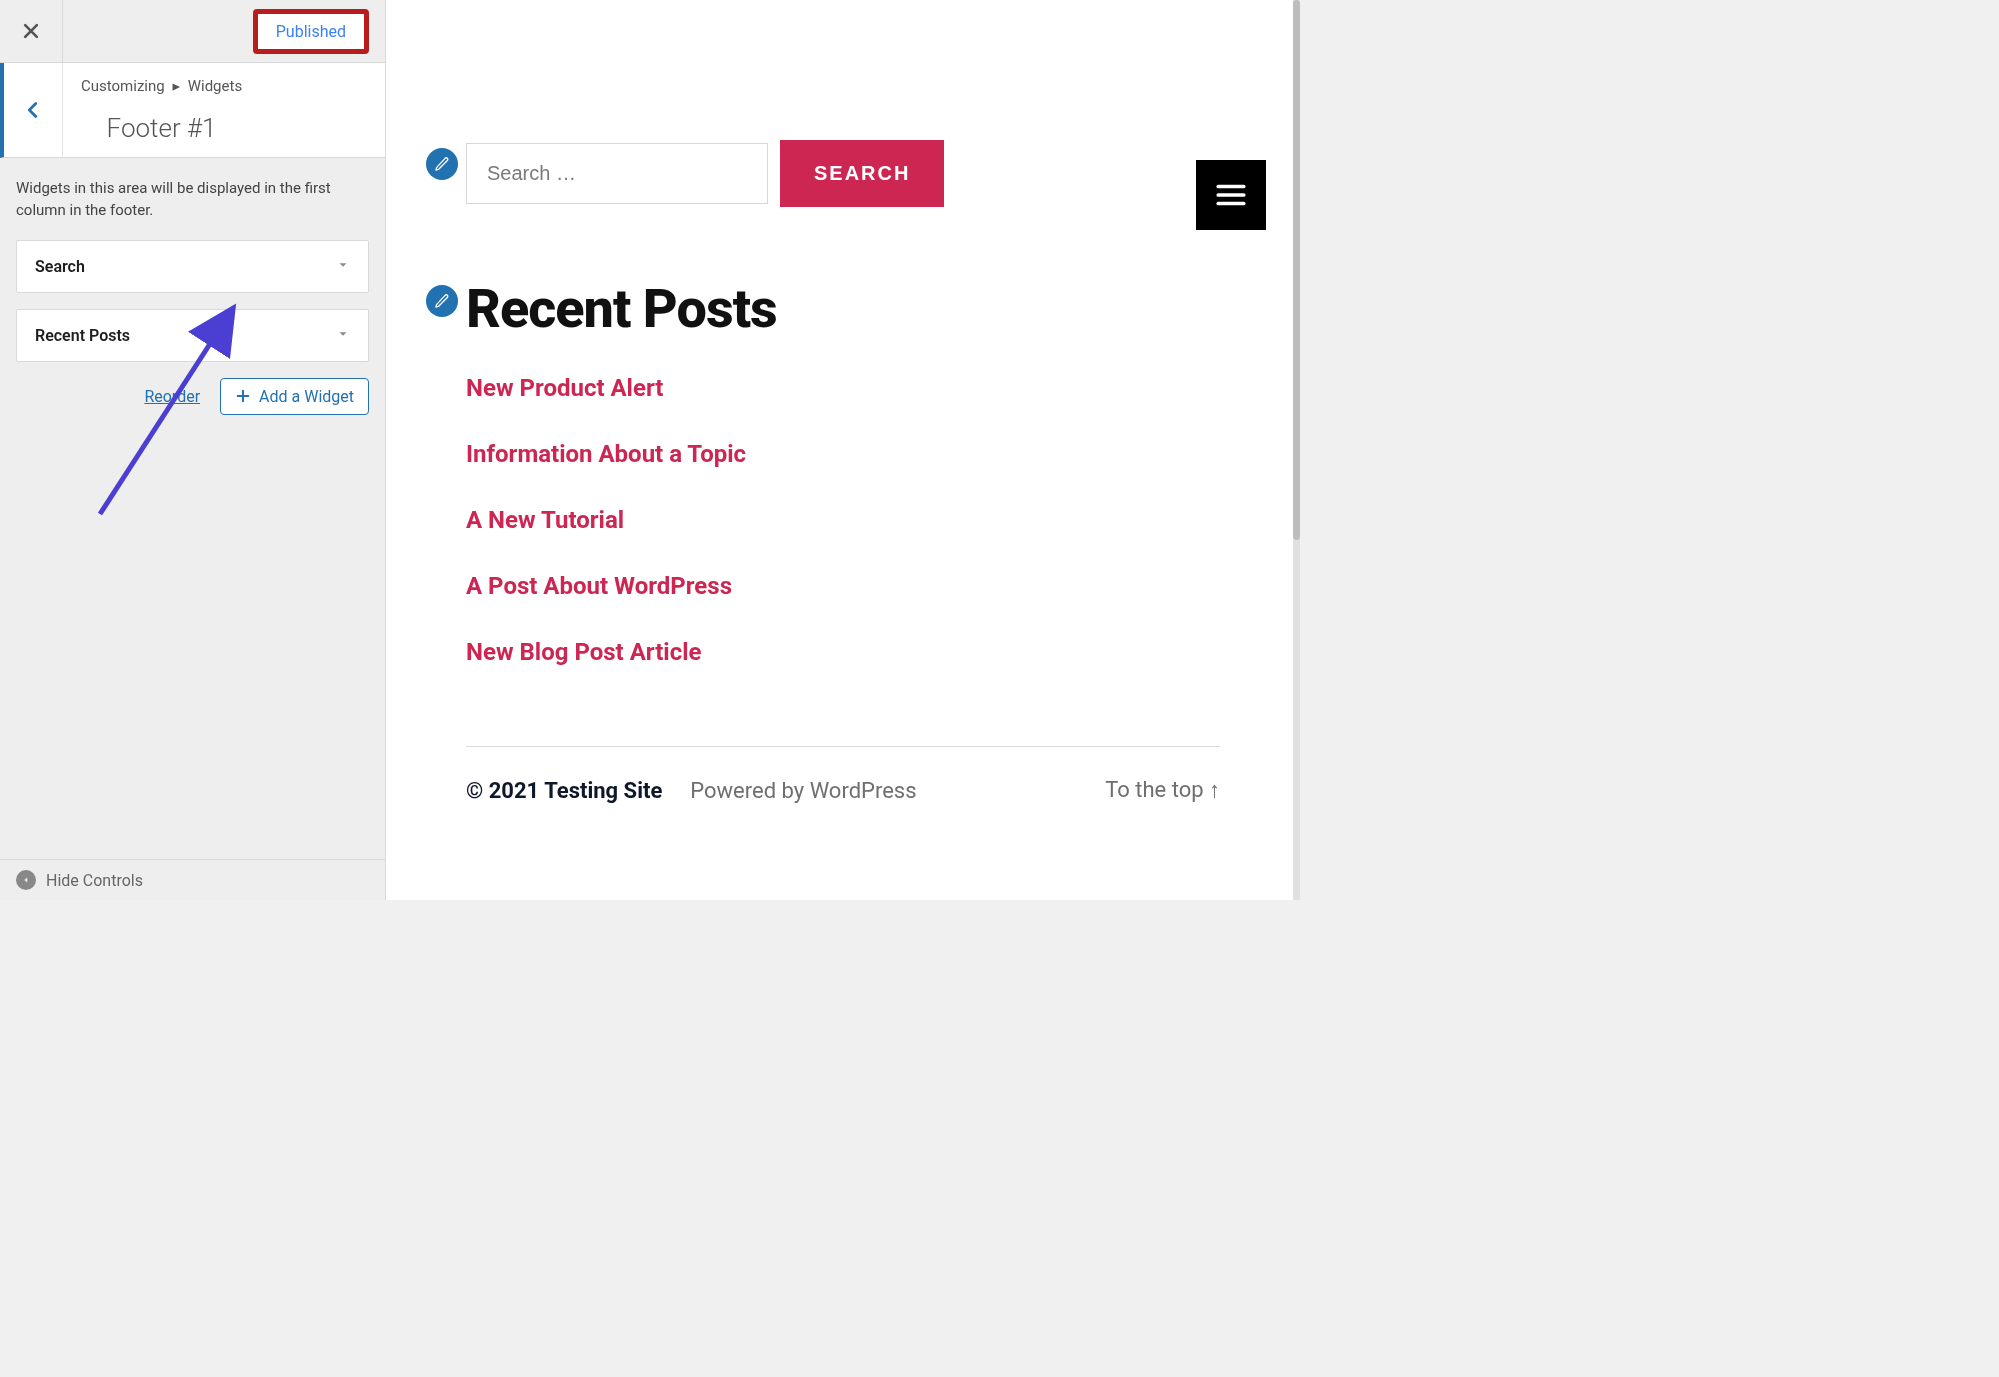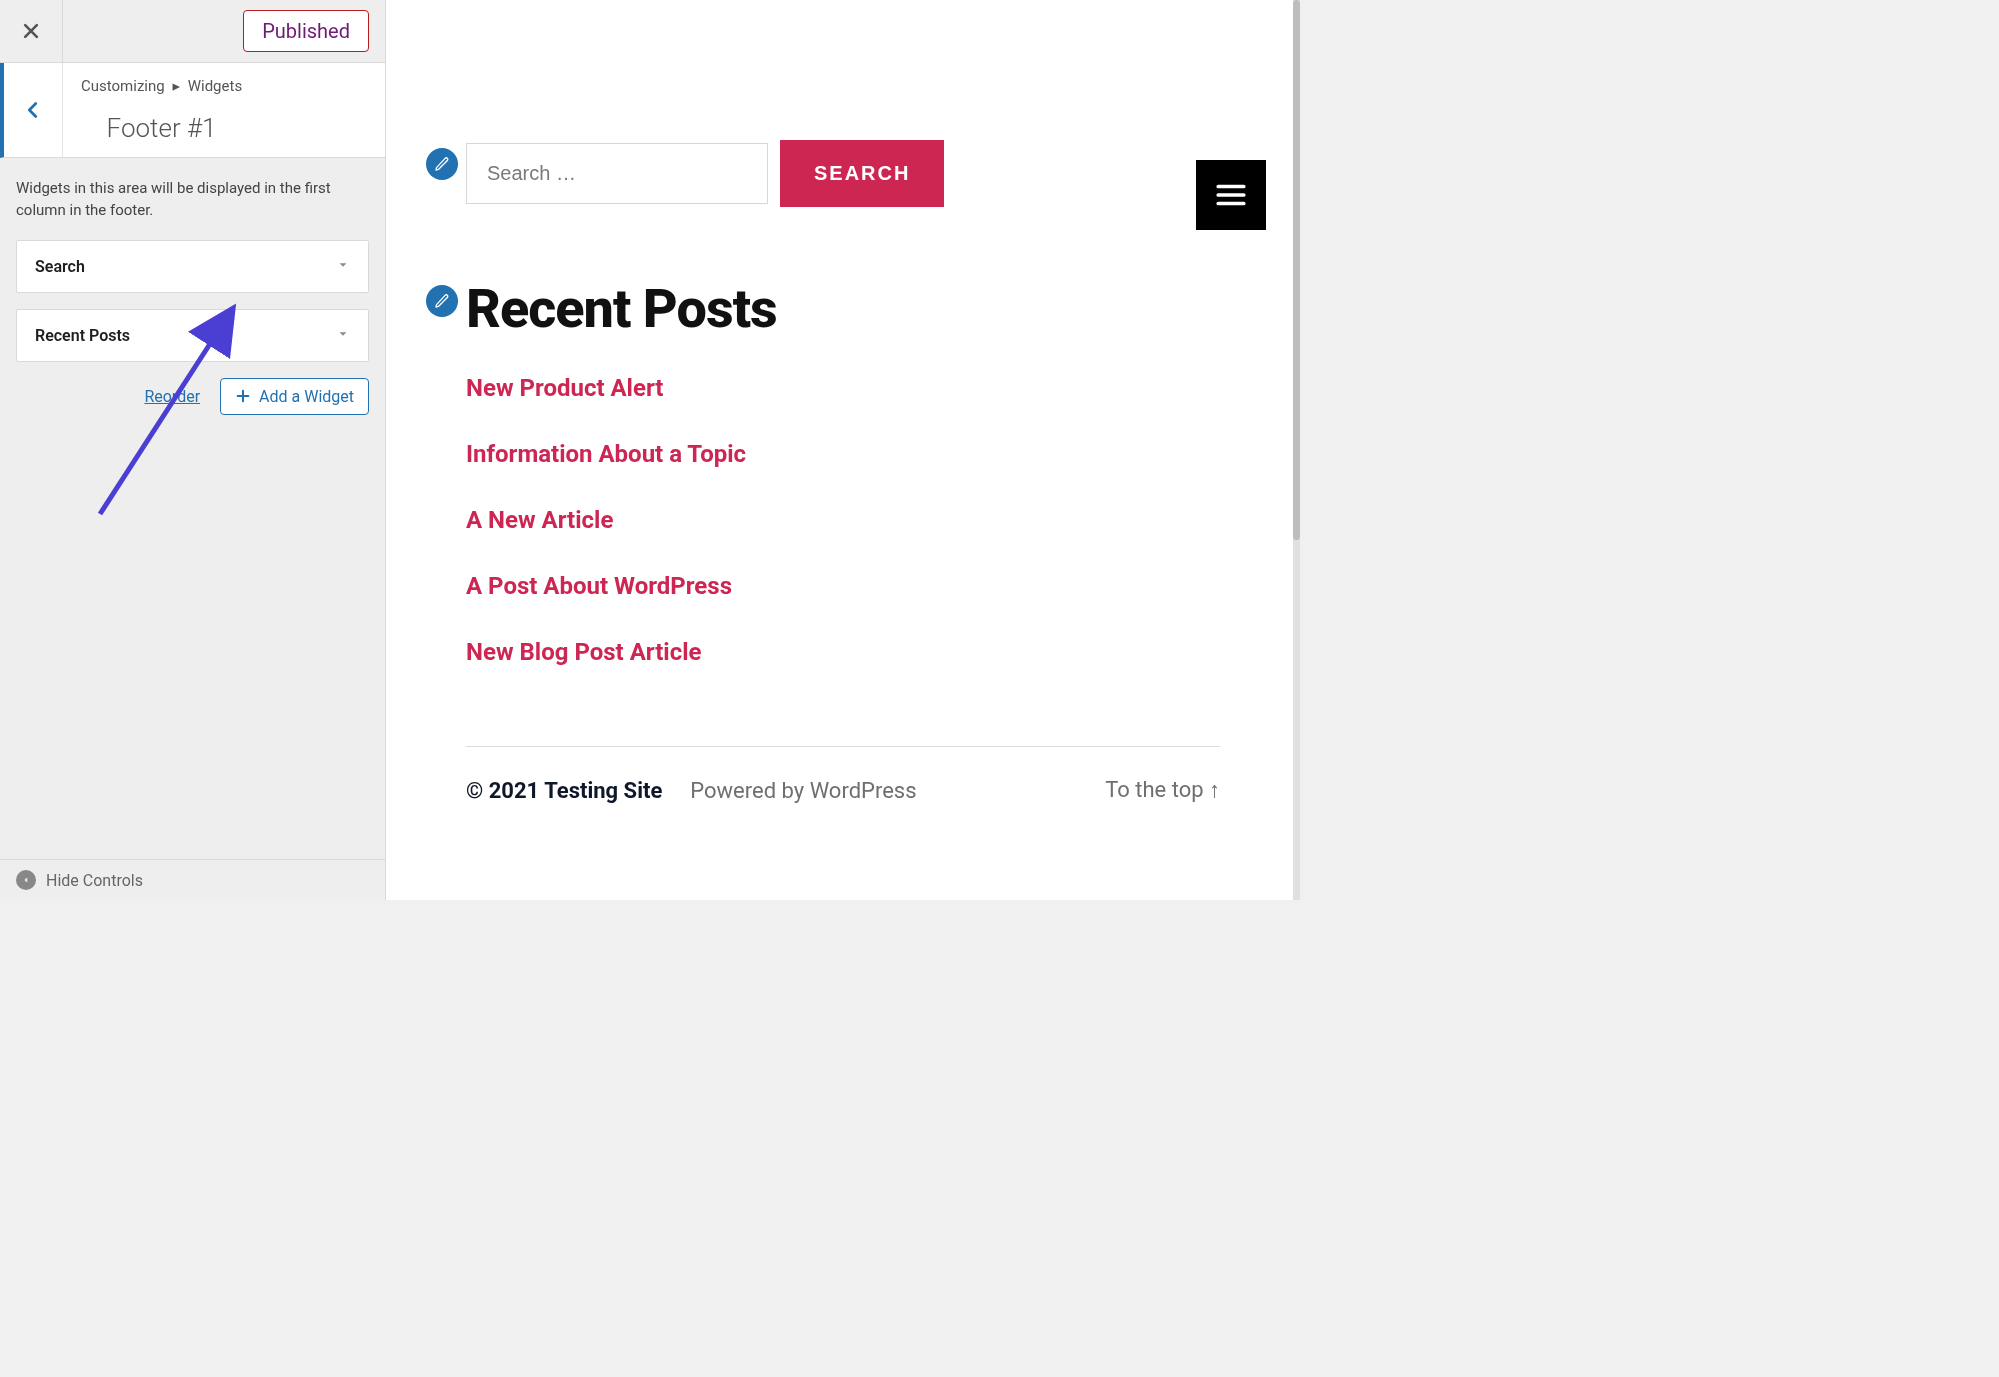--- a/index.html
+++ b/index.html
@@ -45,25 +45,25 @@
   .close-cell svg{width:20px;height:20px;}
   .publish-cell{
     flex:1;
     display:flex;
     align-items:center;
     justify-content:flex-end;
     padding-right:16px;
   }
   .published-btn{
     background:#ffffff;
-    border:1px solid #b91c1c;
-    color:#701a75;
+    border:5px solid #b91c1c;
+    color:#3b82f6;
     padding:8px 18px;
     border-radius:4px;
-    font-size:20px;
+    font-size:16px;
     cursor:default;
   }
   .section-head{
     display:flex;
     background:#ffffff;
     border-bottom:1px solid #d9d9d9;
     border-left:4px solid #2271b1;
     min-height:82px;
   }
   .back-cell{
@@ -401,21 +401,21 @@
       <div class="rp">
         <div class="edit-handle">
           <svg viewBox="0 0 24 24" fill="none" stroke="currentColor" stroke-width="2" stroke-linecap="round" stroke-linejoin="round">
               <path d="M3 21l3.6-.8L20 6.8a2.3 2.3 0 0 0-3.3-3.3L3.8 17.4 3 21z"></path>
             </svg>
         </div>
         <h2>Recent Posts</h2>
         <div class="rp-list">
           <div class="rp-item">New Product Alert</div>
           <div class="rp-item">Information About a Topic</div>
-          <div class="rp-item">A New Article</div>
+          <div class="rp-item">A New Tutorial</div>
           <div class="rp-item">A Post About WordPress</div>
           <div class="rp-item">New Blog Post Article</div>
         </div>
       </div>
 
       <hr class="divider">
 
       <div class="footer">
         <div class="foot-left">
           <span class="copyright">© 2021 Testing Site</span>

